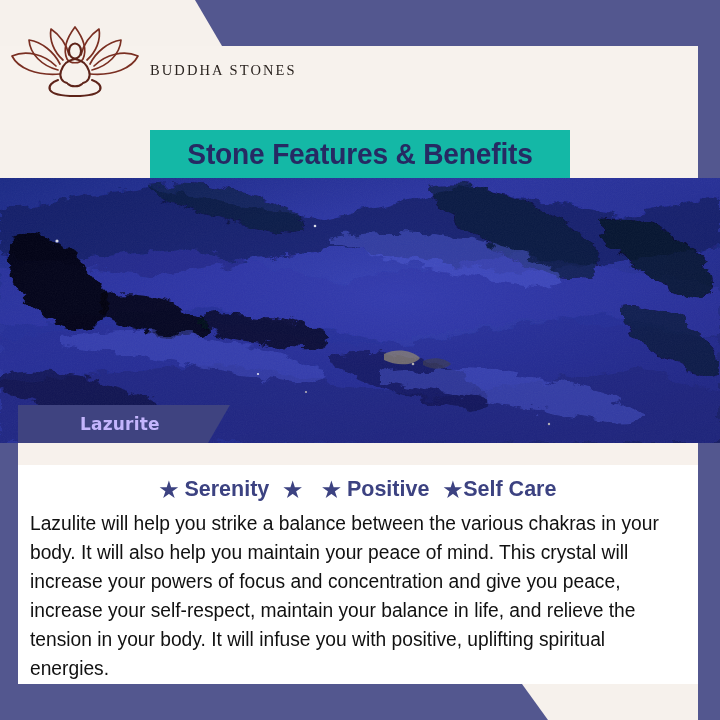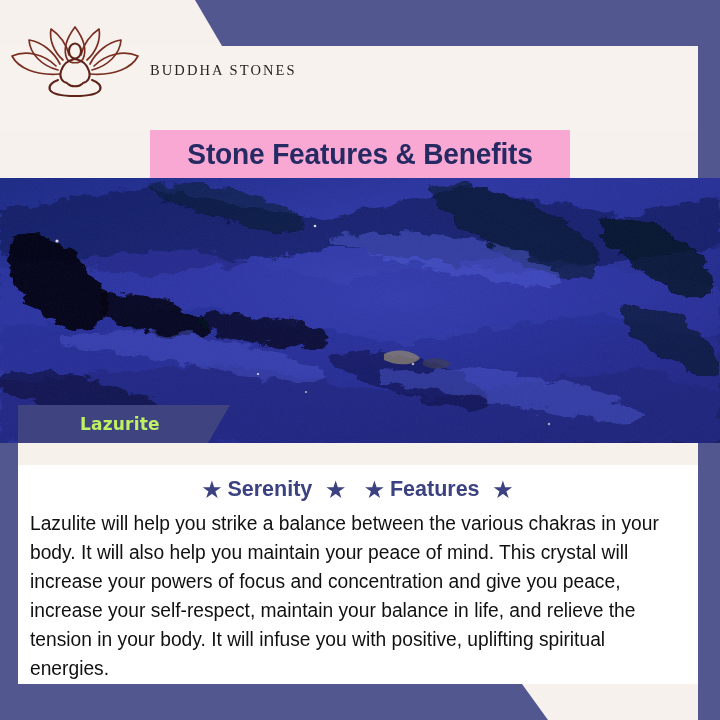--- a/index.html
+++ b/index.html
@@ -53,21 +53,21 @@
   .logo-text {
     font-family:"Liberation Serif", serif;
     font-size:14.5px; letter-spacing:2.1px;
     color:#2b2420; margin-top:-4px;
   }
 
   
   .title-band {
     position:absolute; left:150px; top:130px;
     width:420px; height:48px;
-    background:#f9a8d4;
+    background:#14b8a6;
     display:flex; align-items:center; justify-content:center;
   }
   .title-text {
     font-family:"Liberation Sans Narrow","Liberation Sans",sans-serif;
     font-weight:bold; font-size:29px; letter-spacing:-0.2px;
     color:#262a63; white-space:nowrap;
     transform:scaleX(0.97);
   }
 
   
@@ -81,21 +81,21 @@
   
   .stone-label {
     position:absolute; left:18px; top:405px;
     width:212px; height:38px;
     background:#3f4380;
     clip-path: polygon(0 0, 212px 0, 190px 38px, 0 38px);
     display:flex; align-items:center;
   }
   .stone-label span {
     font-family:"DejaVu Sans", sans-serif;
-    font-weight:bold; font-size:17px; color:#bef264;
+    font-weight:bold; font-size:17px; color:#c4b5fd;
     margin-left:62px; letter-spacing:0.2px;
   }
 
   
   .content {
     position:absolute; left:18px; top:443px;
     width:680px; height:241px;
     background:#ffffff;
   }
   .content-top-tint {
@@ -259,23 +259,24 @@
     <div class="benefits">
       <span class="benefit">
         <span class="star">★</span>
         <span>Serenity</span>
       </span>
       <span class="benefit">
         <span class="star">★</span>
       </span>
       <span class="benefit">
         <span class="star">★</span>
-        <span>Features</span>
+        <span>Positive</span>
       </span>
       <span class="benefit tight">
         <span class="star">★</span>
+        <span>Self Care</span>
       </span>
     </div>
 
     <div class="body-text">Lazulite will help you strike a balance between the various chakras in your body. It will also help you maintain your peace of mind. This crystal will increase your powers of focus and concentration and give you peace, increase your self-respect, maintain your balance in life, and relieve the tension in your body. It will infuse you with positive, uplifting spiritual energies.</div>
   </div>
 
 </div>
 
 </body></html>

